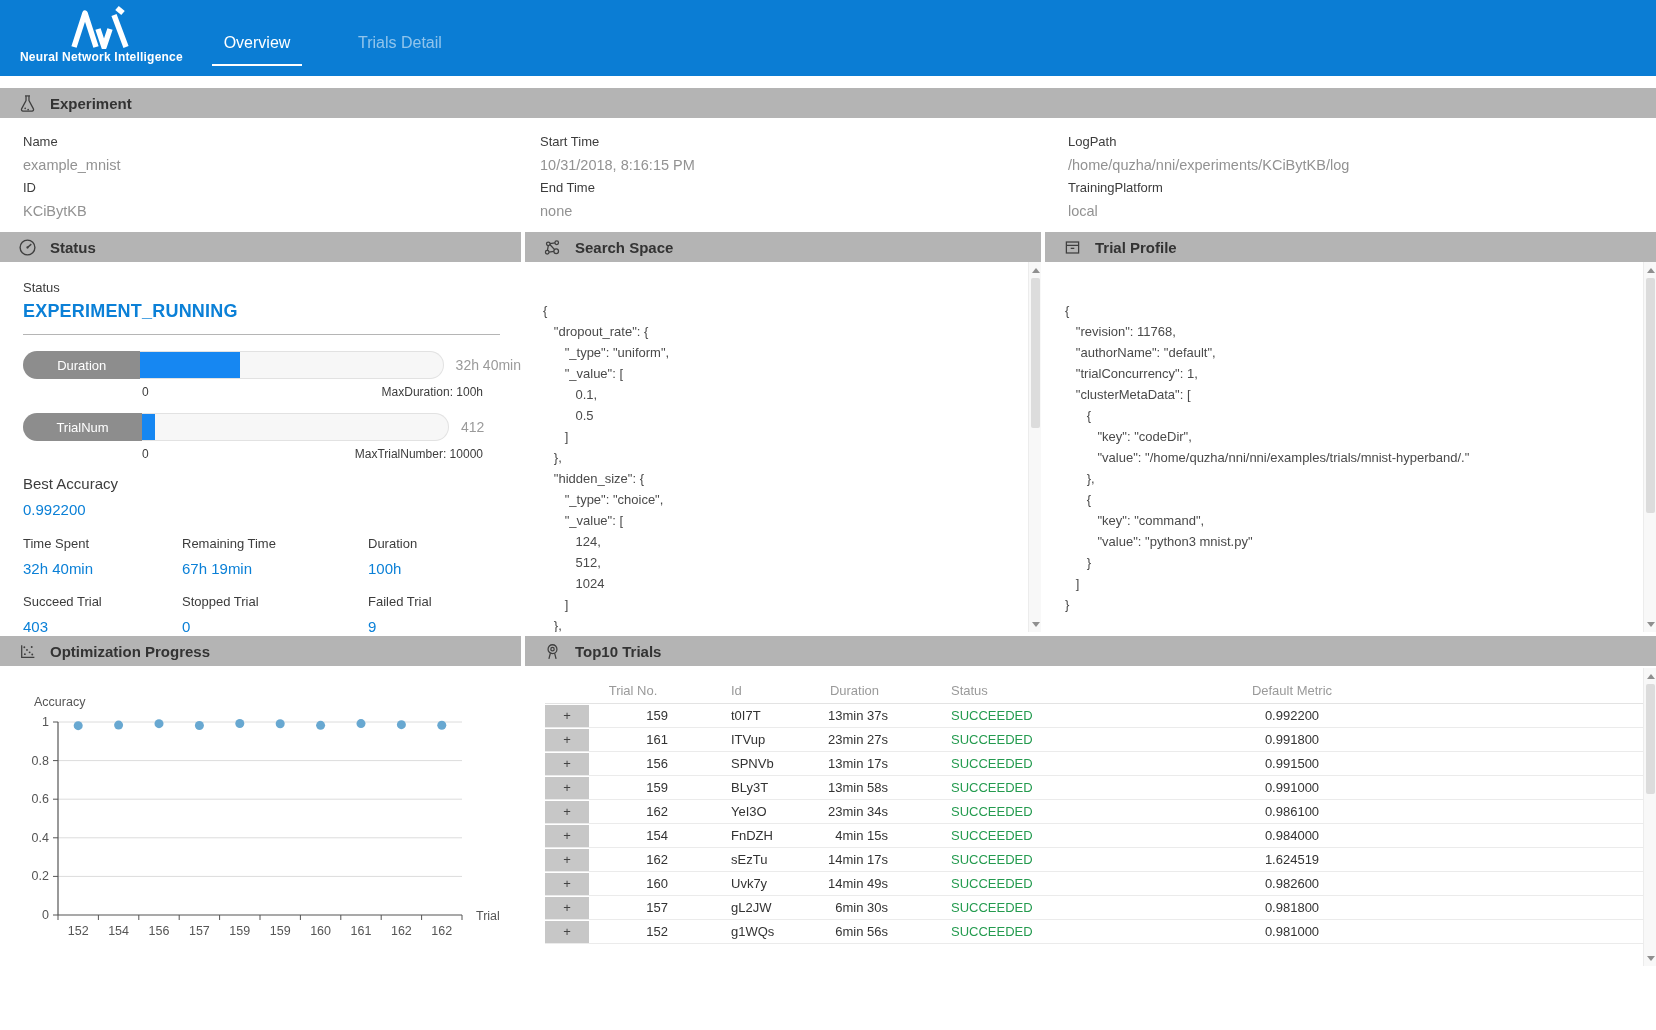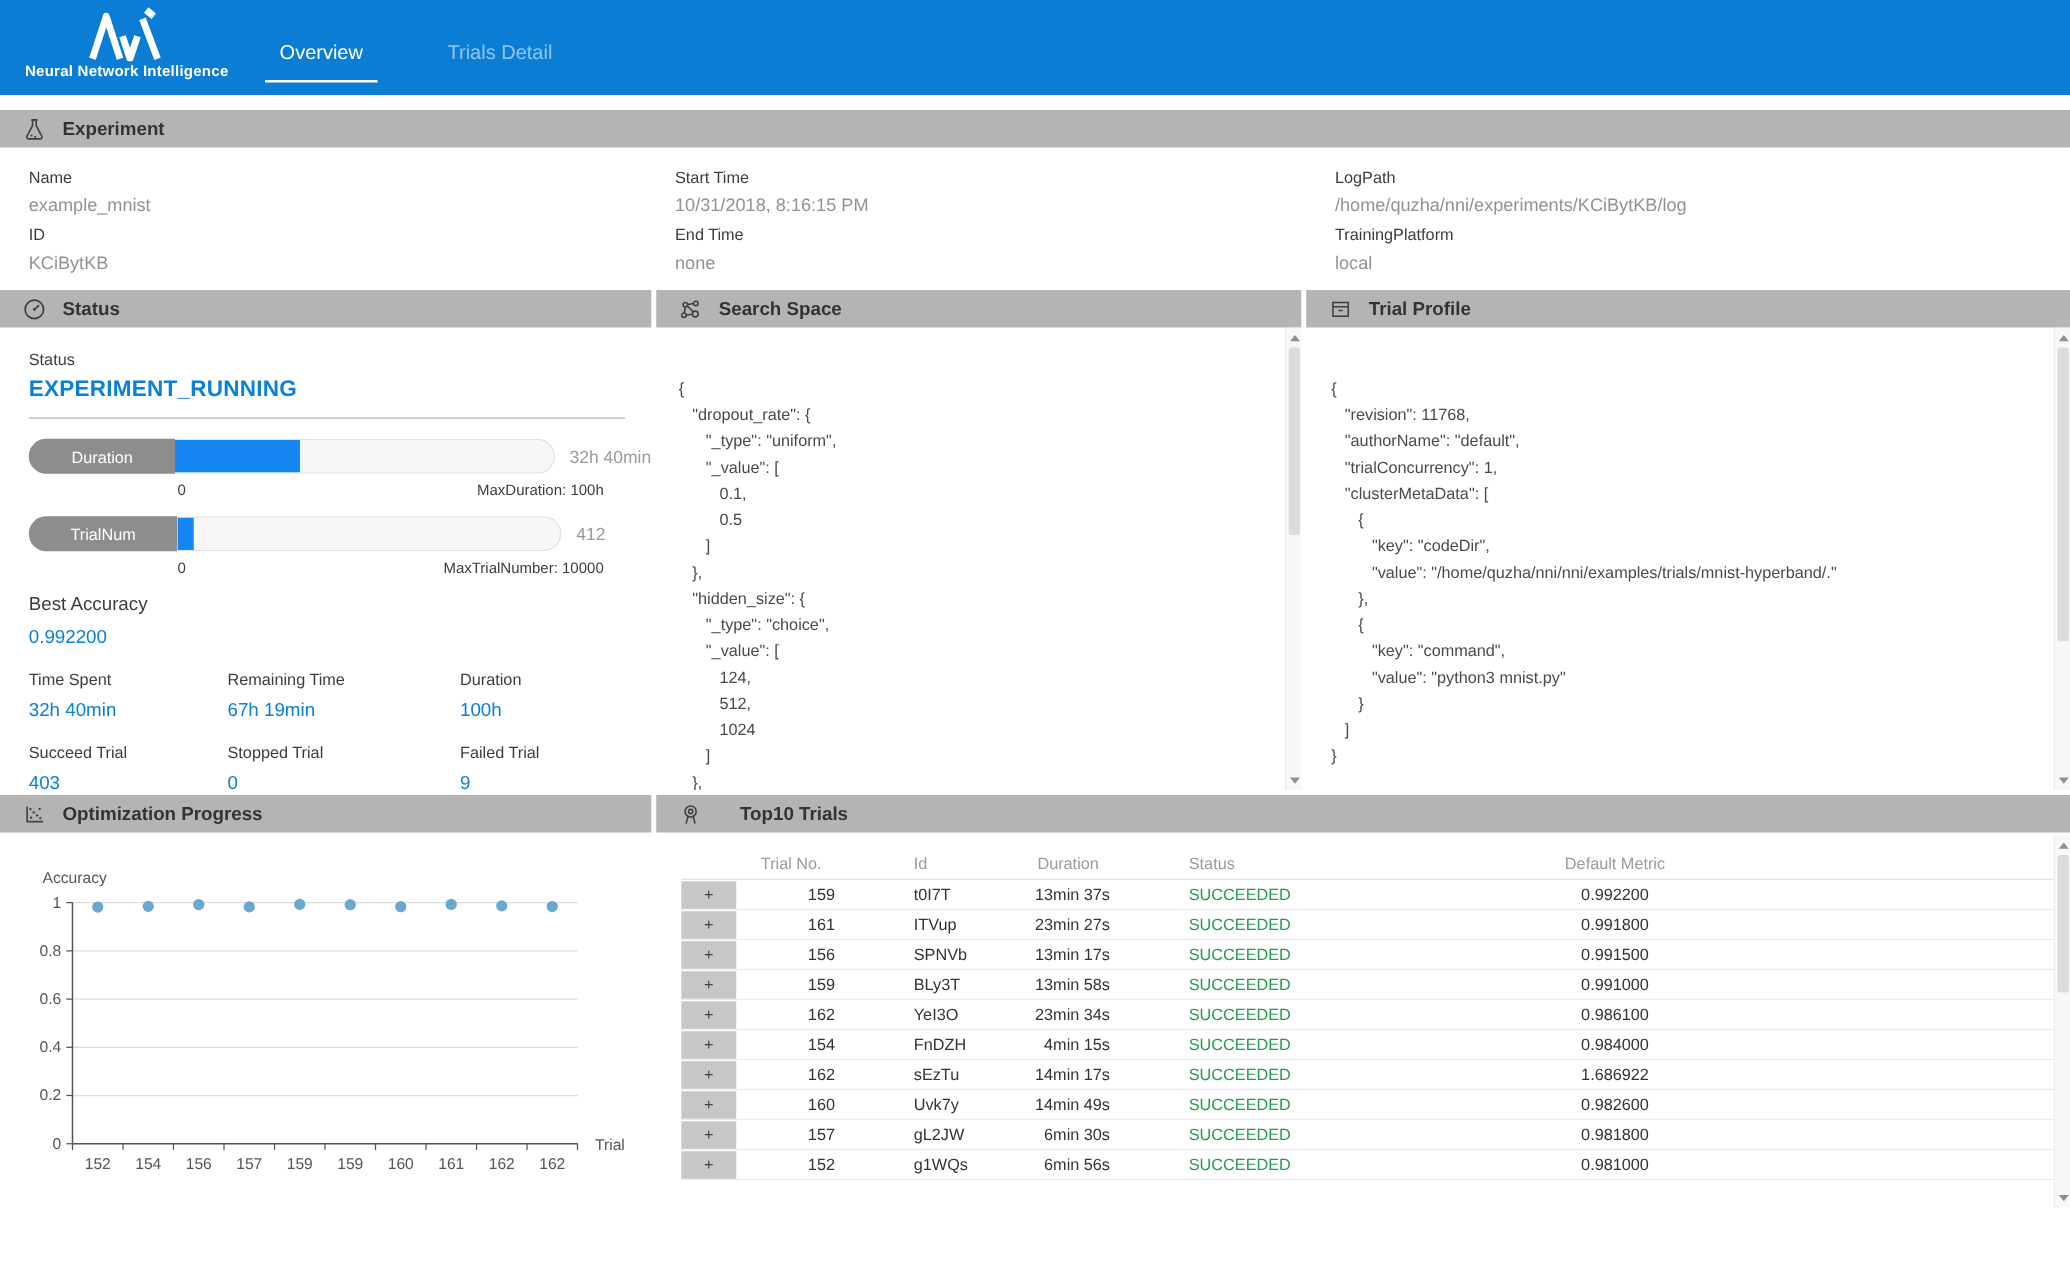--- a/index.html
+++ b/index.html
@@ -73,21 +73,21 @@
   .tri-up   { width:0; height:0; border-left:4px solid transparent; border-right:4px solid transparent; border-bottom:5px solid #8f8f8f; }
   .tri-down { width:0; height:0; border-left:4px solid transparent; border-right:4px solid transparent; border-top:5px solid #8f8f8f; }
   .vs-thumb { position:absolute; left:2px; width:9px; background:#dcdcdc; border-radius:2px; cursor:pointer; }
 
   
   #optimization-bar  { left:0; top:636px; width:521px; }
   #optimization-body { position:absolute; left:0; top:666px; width:521px; height:364px; }
   #opt-chart { display:block; }
   .chart-text { font-size:12.5px; fill:#555; }
 
-  #top10-bar  { left:525px; top:636px; width:1131px;gap:17px; }
+  #top10-bar  { left:525px; top:636px; width:1131px; }
   #top10-body { position:absolute; left:525px; top:666px; width:1131px; height:364px; padding:12px 0 0 20px; }
 
   .thead, .trow { display:grid; grid-template-columns:44px 88px 140px 75px 230px 340px; align-items:center; }
   .thead { height:26px; color:#9a9a9a; font-size:13px; border-bottom:1px solid #e3e3e3; }
   .trow  { height:24px; font-size:13px; color:#333; border-bottom:1px solid #ebebeb; }
   .h-no     { text-align:center; }
   .c-no     { text-align:right; padding-right:9px; }
   .h-id,.c-id { padding-left:54px; }
   .h-dur    { text-align:center; }
   .c-dur    { text-align:right; padding-right:4px; }
@@ -418,21 +418,21 @@
         <div class="c-metric">0.984000</div>
       </div>
       <div class="trow">
         <div class="c-expand">
           <div class="expand-btn">+</div>
         </div>
         <div class="c-no">162</div>
         <div class="c-id">sEzTu</div>
         <div class="c-dur">14min 17s</div>
         <div class="c-status success">SUCCEEDED</div>
-        <div class="c-metric">1.686922</div>
+        <div class="c-metric">1.624519</div>
       </div>
       <div class="trow">
         <div class="c-expand">
           <div class="expand-btn">+</div>
         </div>
         <div class="c-no">160</div>
         <div class="c-id">Uvk7y</div>
         <div class="c-dur">14min 49s</div>
         <div class="c-status success">SUCCEEDED</div>
         <div class="c-metric">0.982600</div>

